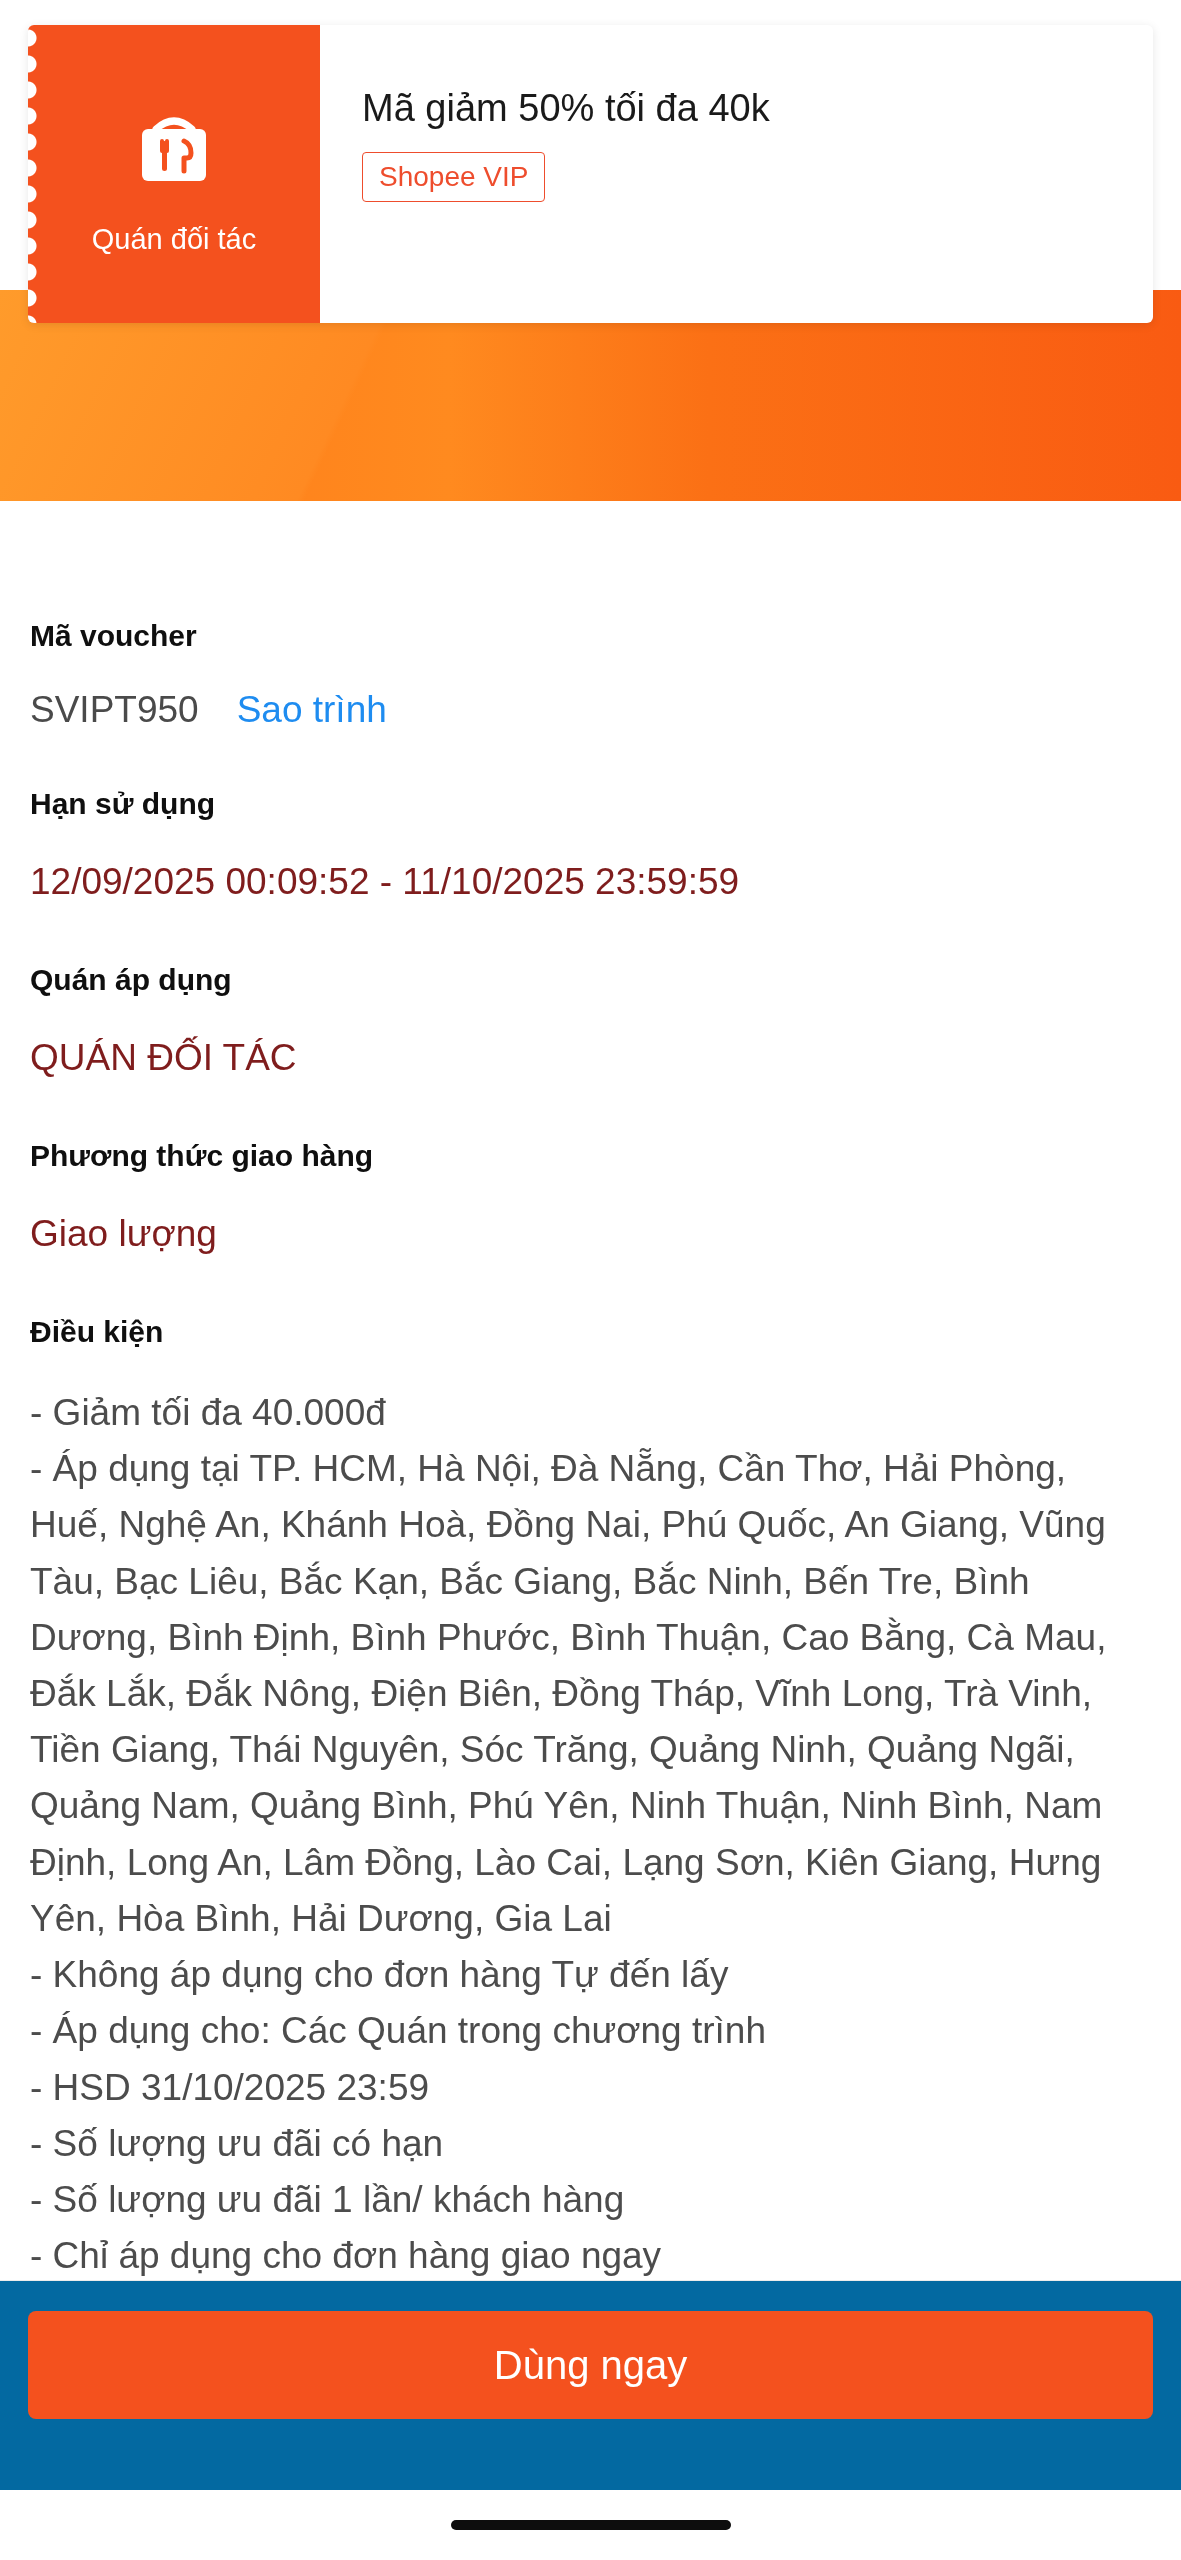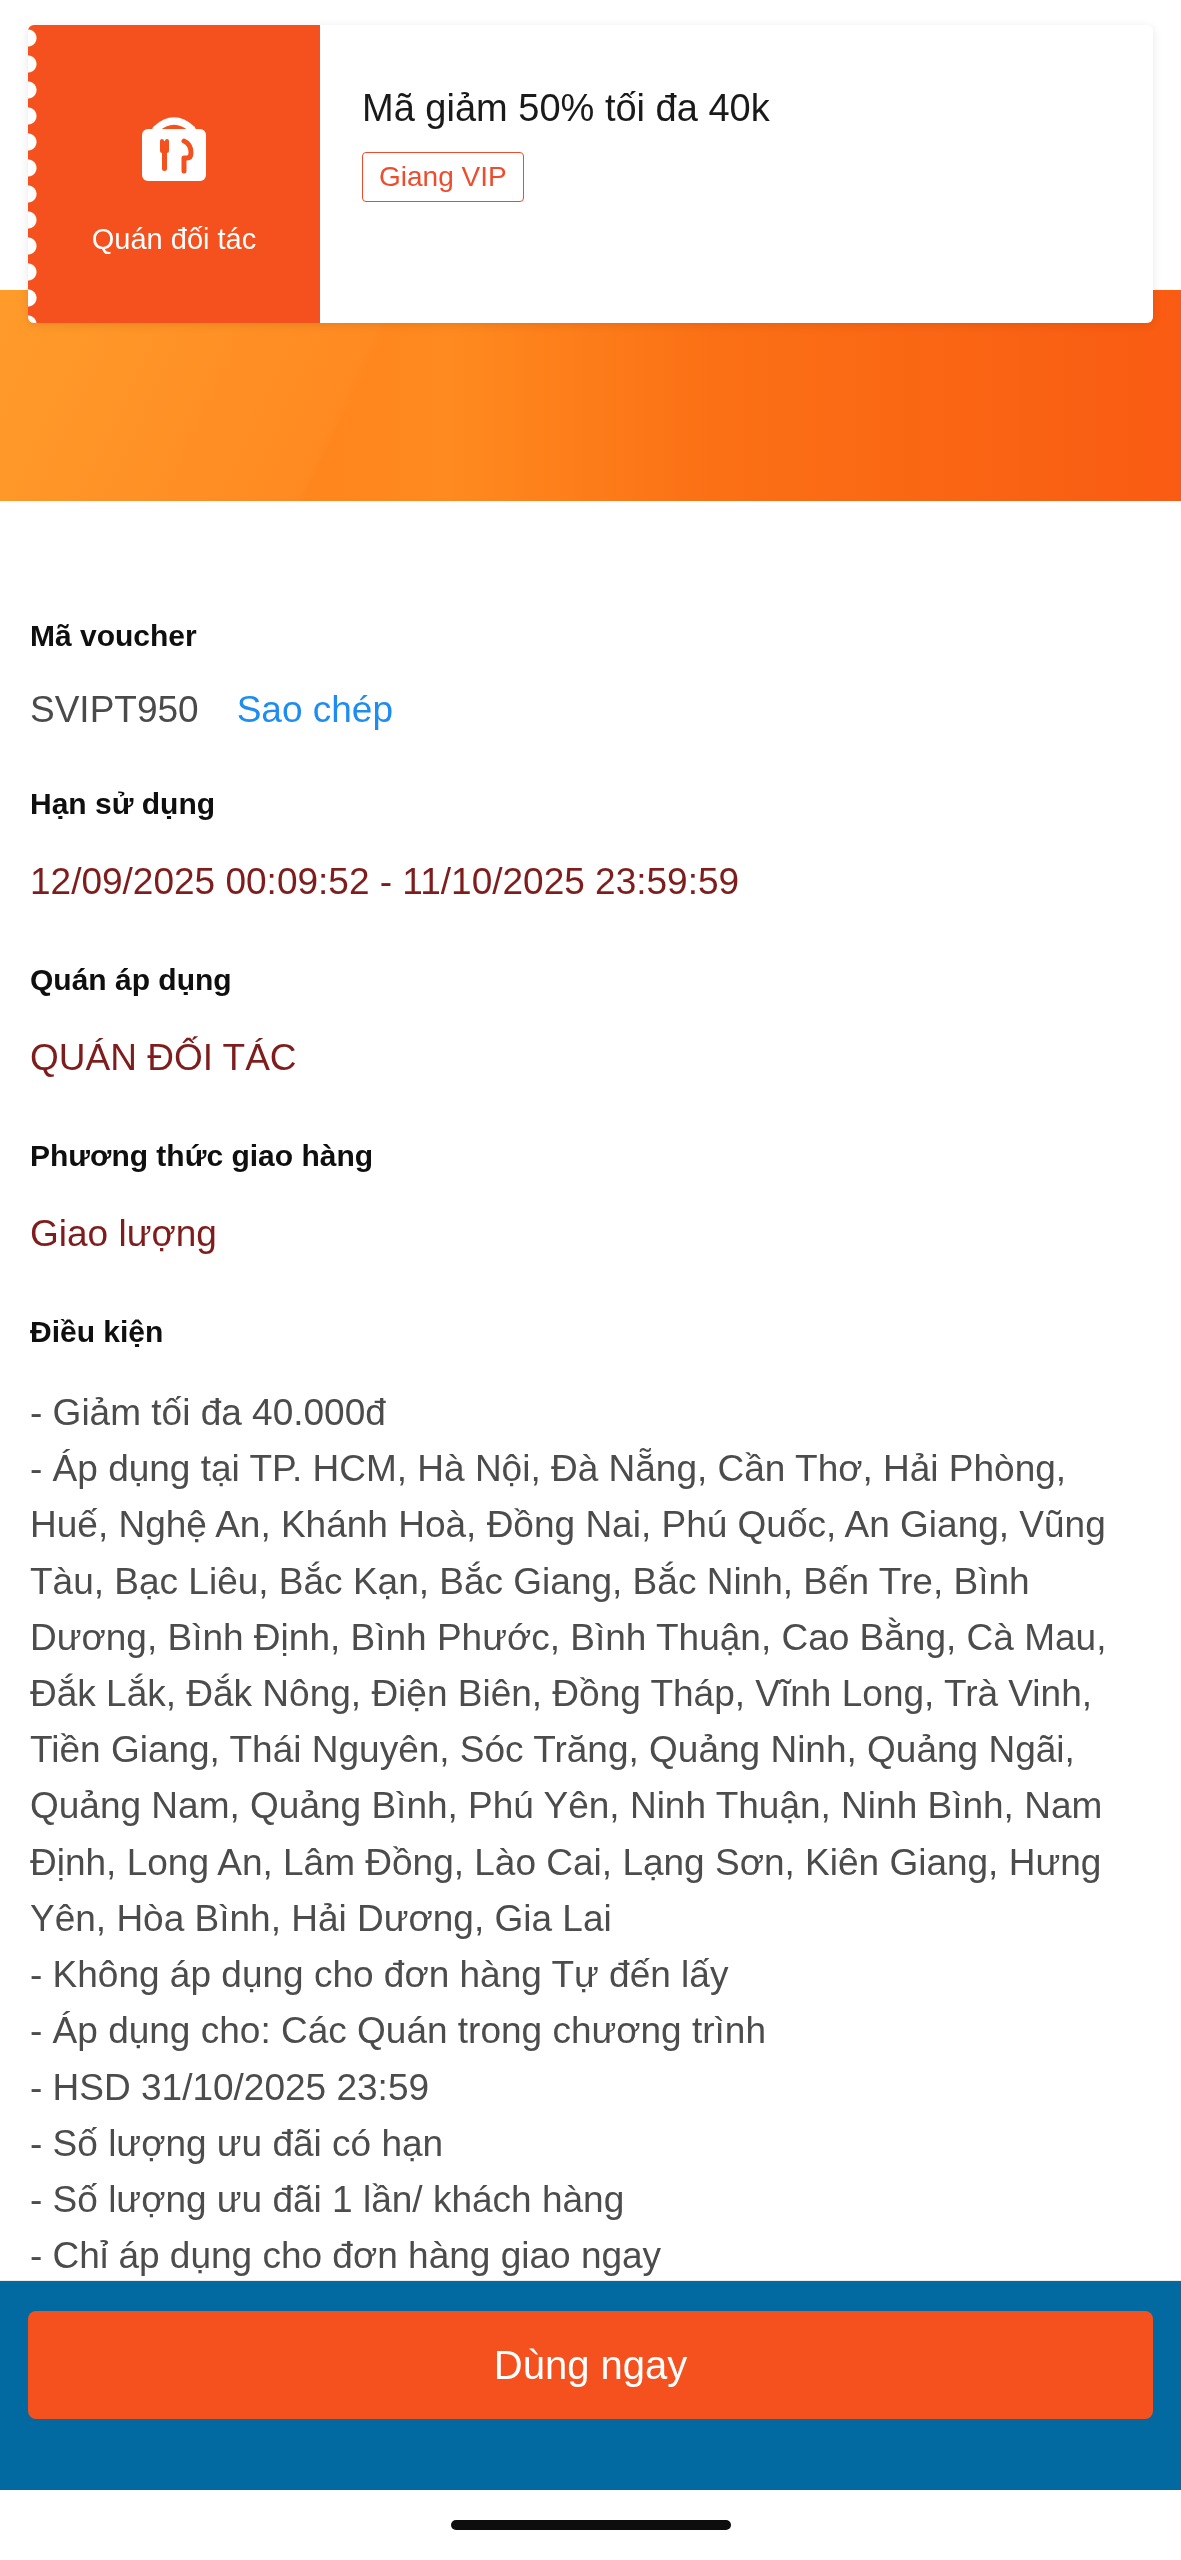--- a/index.html
+++ b/index.html
@@ -321,30 +321,30 @@
           <path d="M30 30 q18 -16 36 0" stroke="#ffffff" stroke-width="7" fill="none" stroke-linecap="round"></path>
           <rect x="36" y="42" width="5" height="30" rx="2.5" fill="#f4511e"></rect>
           <path d="M36 42 v10 M41 42 v10" stroke="#f4511e" stroke-width="4" stroke-linecap="round"></path>
           <path d="M58 42 q7 3 7 12 q0 5 -4 5 h-3 v13" stroke="#f4511e" stroke-width="5" fill="none" stroke-linecap="round" stroke-linejoin="round"></path>
         </svg>
       </div>
       <div class="voucher-left-label">Quán đối tác</div>
     </div>
     <div class="voucher-right">
       <div class="voucher-title">Mã giảm 50% tối đa 40k</div>
-      <span class="voucher-tag">Giang VIP</span>
+      <span class="voucher-tag">Shopee VIP</span>
     </div>
   </div>
 
   <div class="content">
 
     <div class="sec-title">Mã voucher</div>
     <div class="code-row">
       <span class="code-val">SVIPT950</span>
-      <span class="code-copy">Sao chép</span>
+      <span class="code-copy">Sao trình</span>
     </div>
 
     <div class="sec-title">Hạn sử dụng</div>
     <div class="body-text">12/09/2025 00:09:52 - 11/10/2025 23:59:59</div>
 
     <div class="sec-title">Quán áp dụng</div>
     <div class="body-text">QUÁN ĐỐI TÁC</div>
 
     <div class="sec-title">Phương thức giao hàng</div>
     <div class="body-text">Giao lượng</div>

